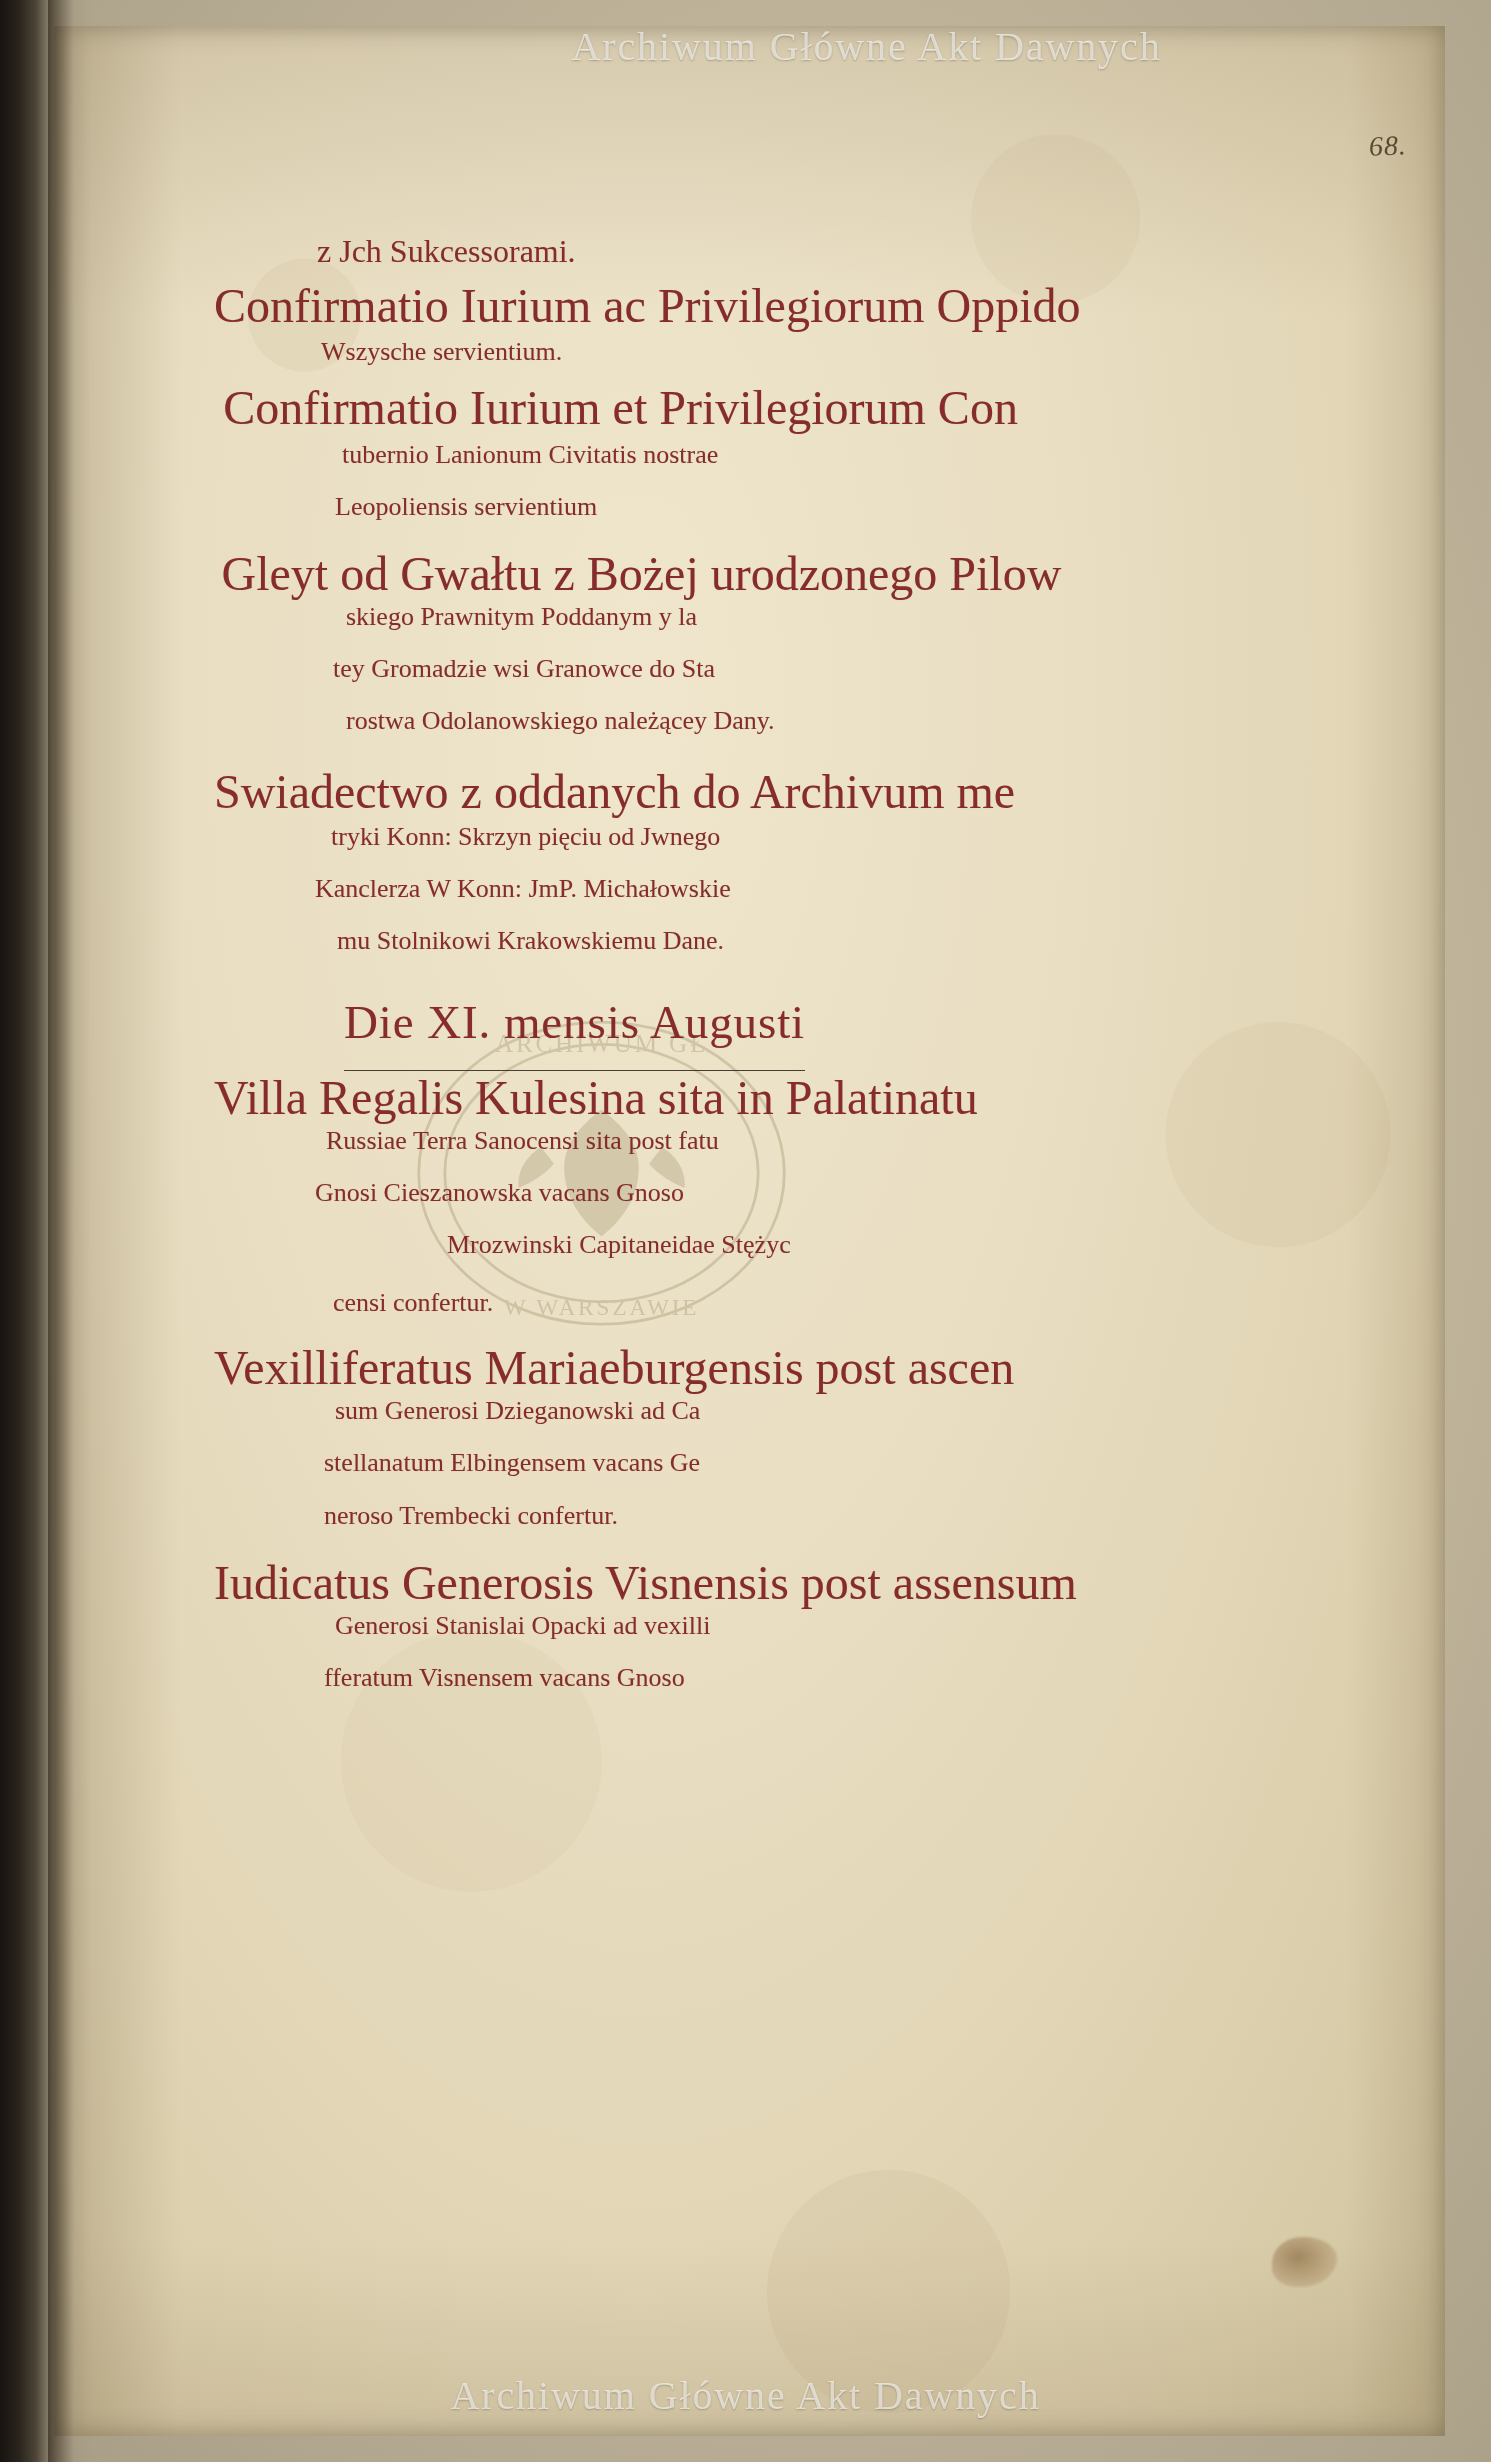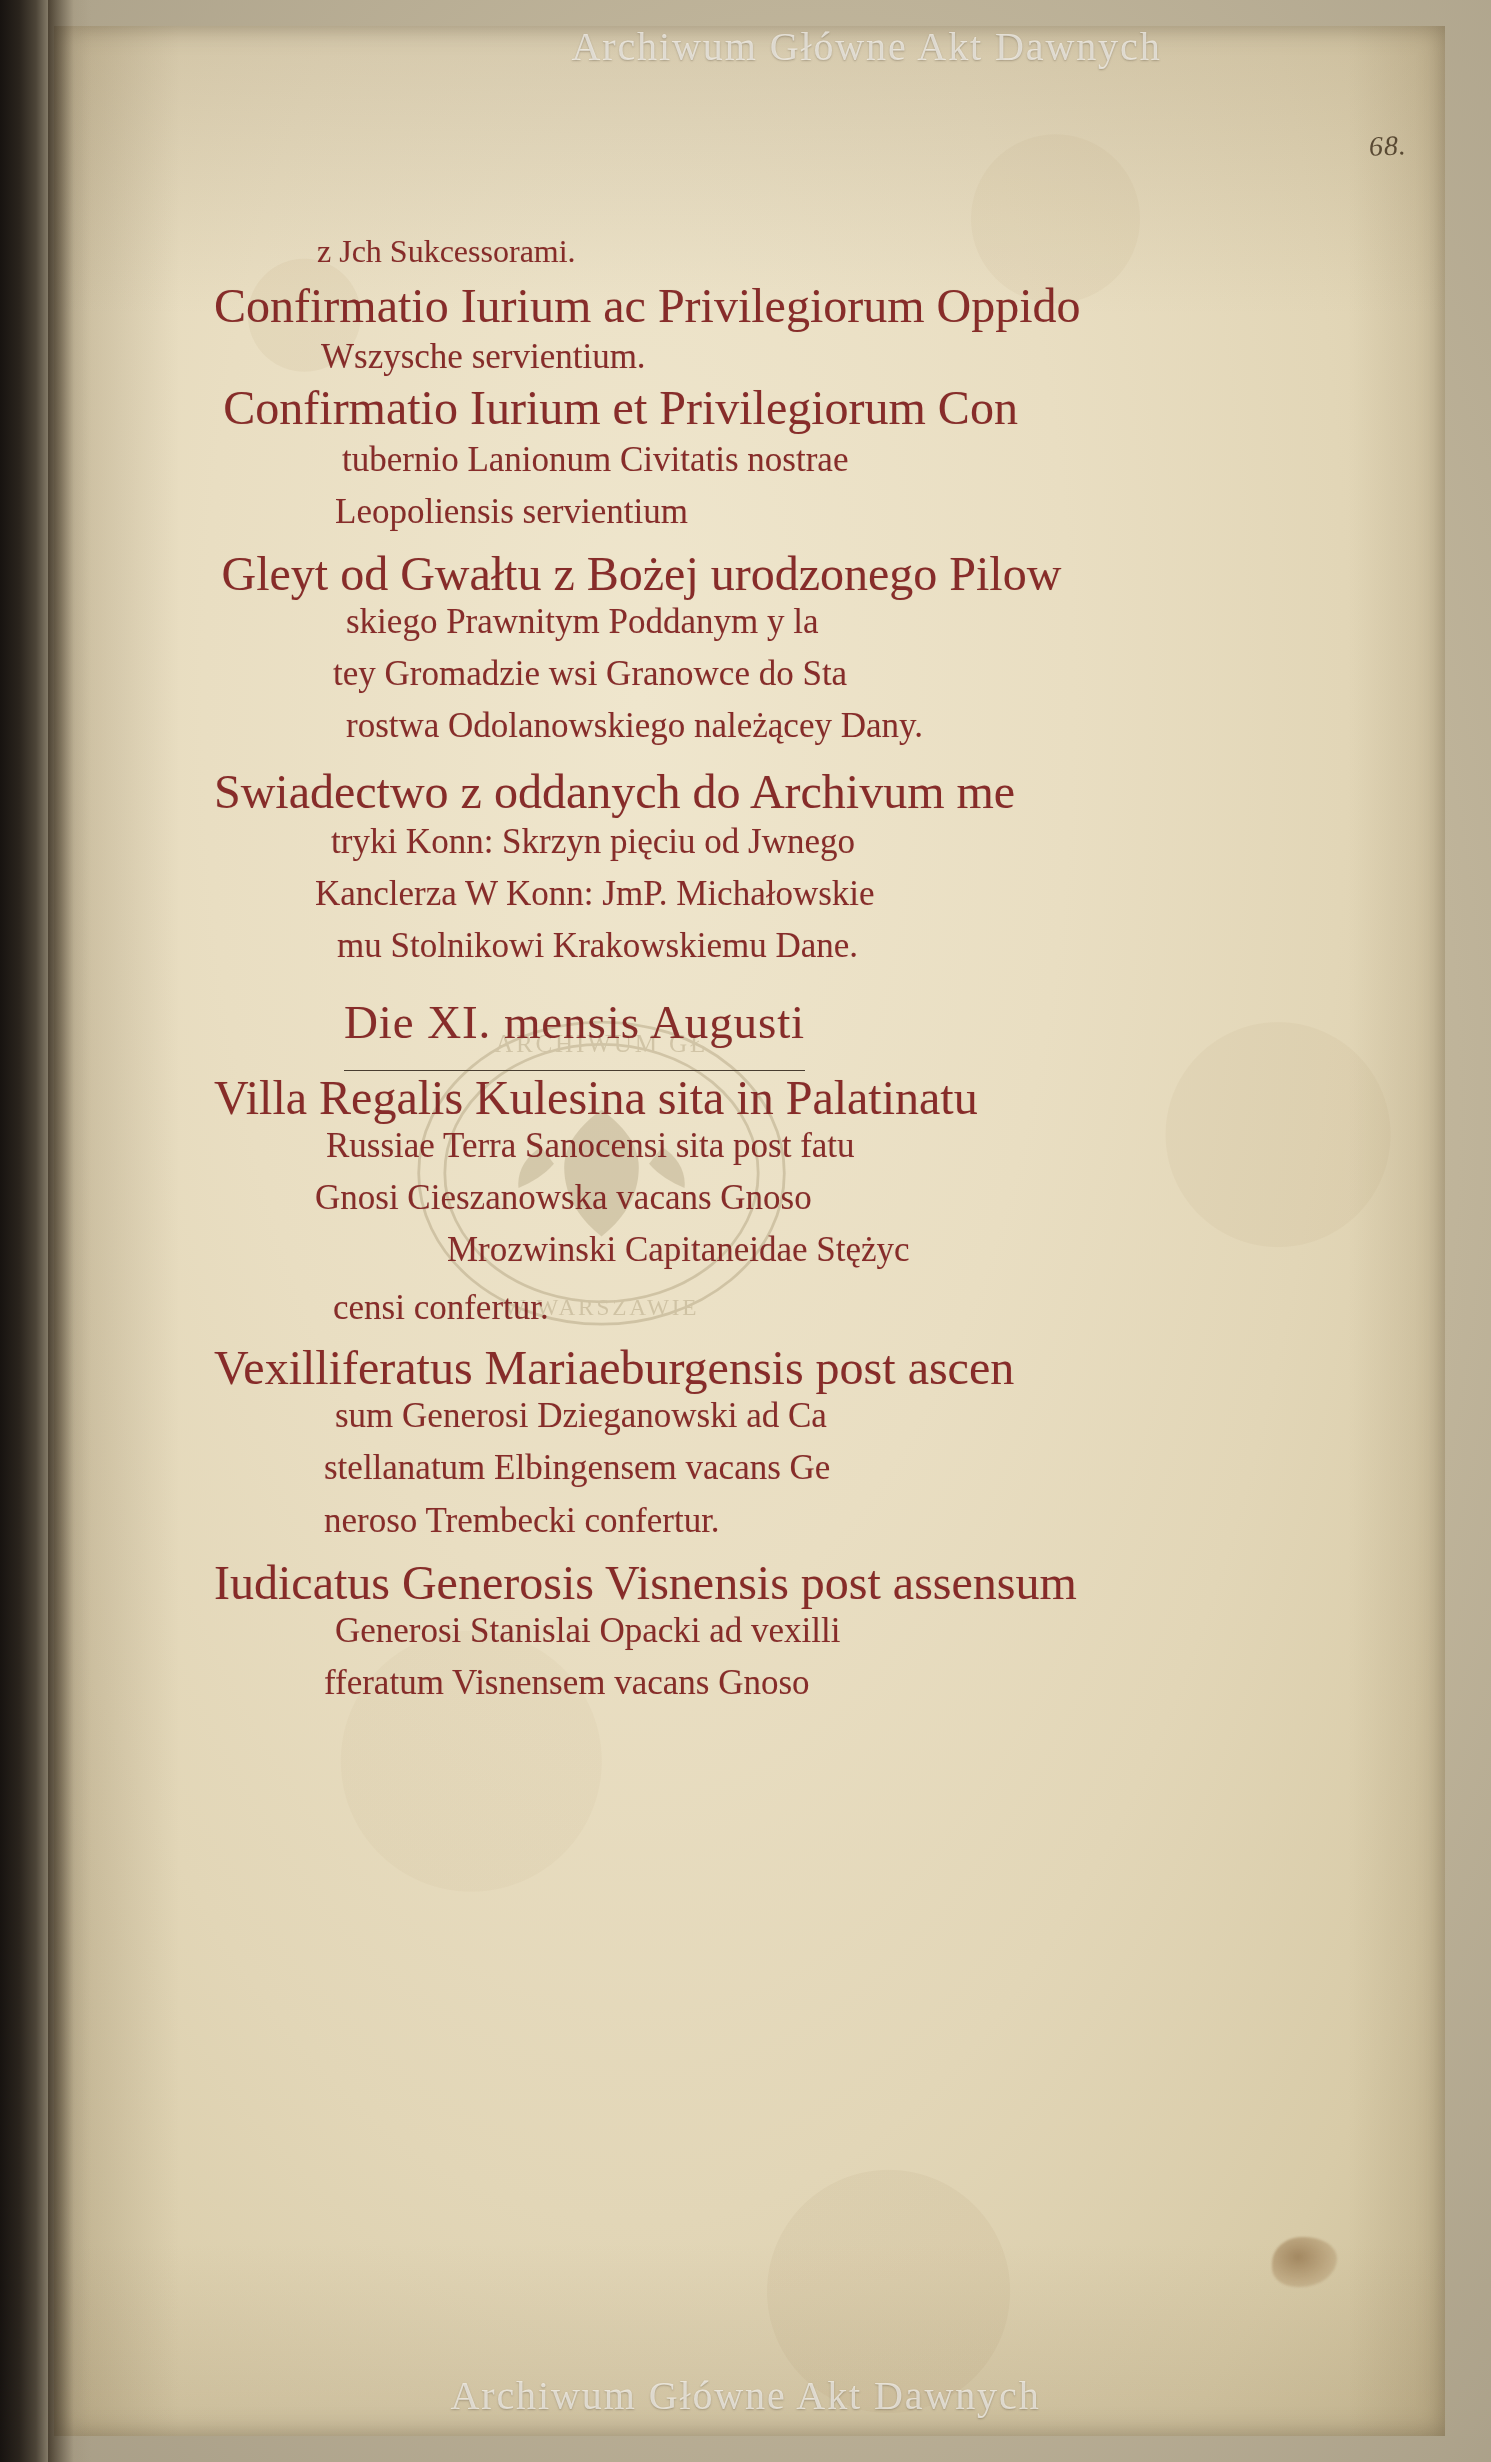--- a/index.html
+++ b/index.html
@@ -127,21 +127,21 @@
   }
   .line {
     position: relative;
     color: #7f1d1d;
     font-family: "Liberation Serif", serif;
     white-space: nowrap;
     opacity: .92;
     text-shadow: 0 0 0.9px rgba(70,55,35,0.25);
   }
   .h1 { font-size: 32px; }
-  .h2 { font-size: 35px; }
+  .h2 { font-size: 26px; }
   .cap { font-size: 48px; }
   .heading {
     font-size: 47px;
     letter-spacing: 0.9px;
   }
   .ul { border-bottom: 1.9px solid #3b3024; display: inline-block; padding-bottom: 21px; }
 </style>
 </head>
 <body>
 

